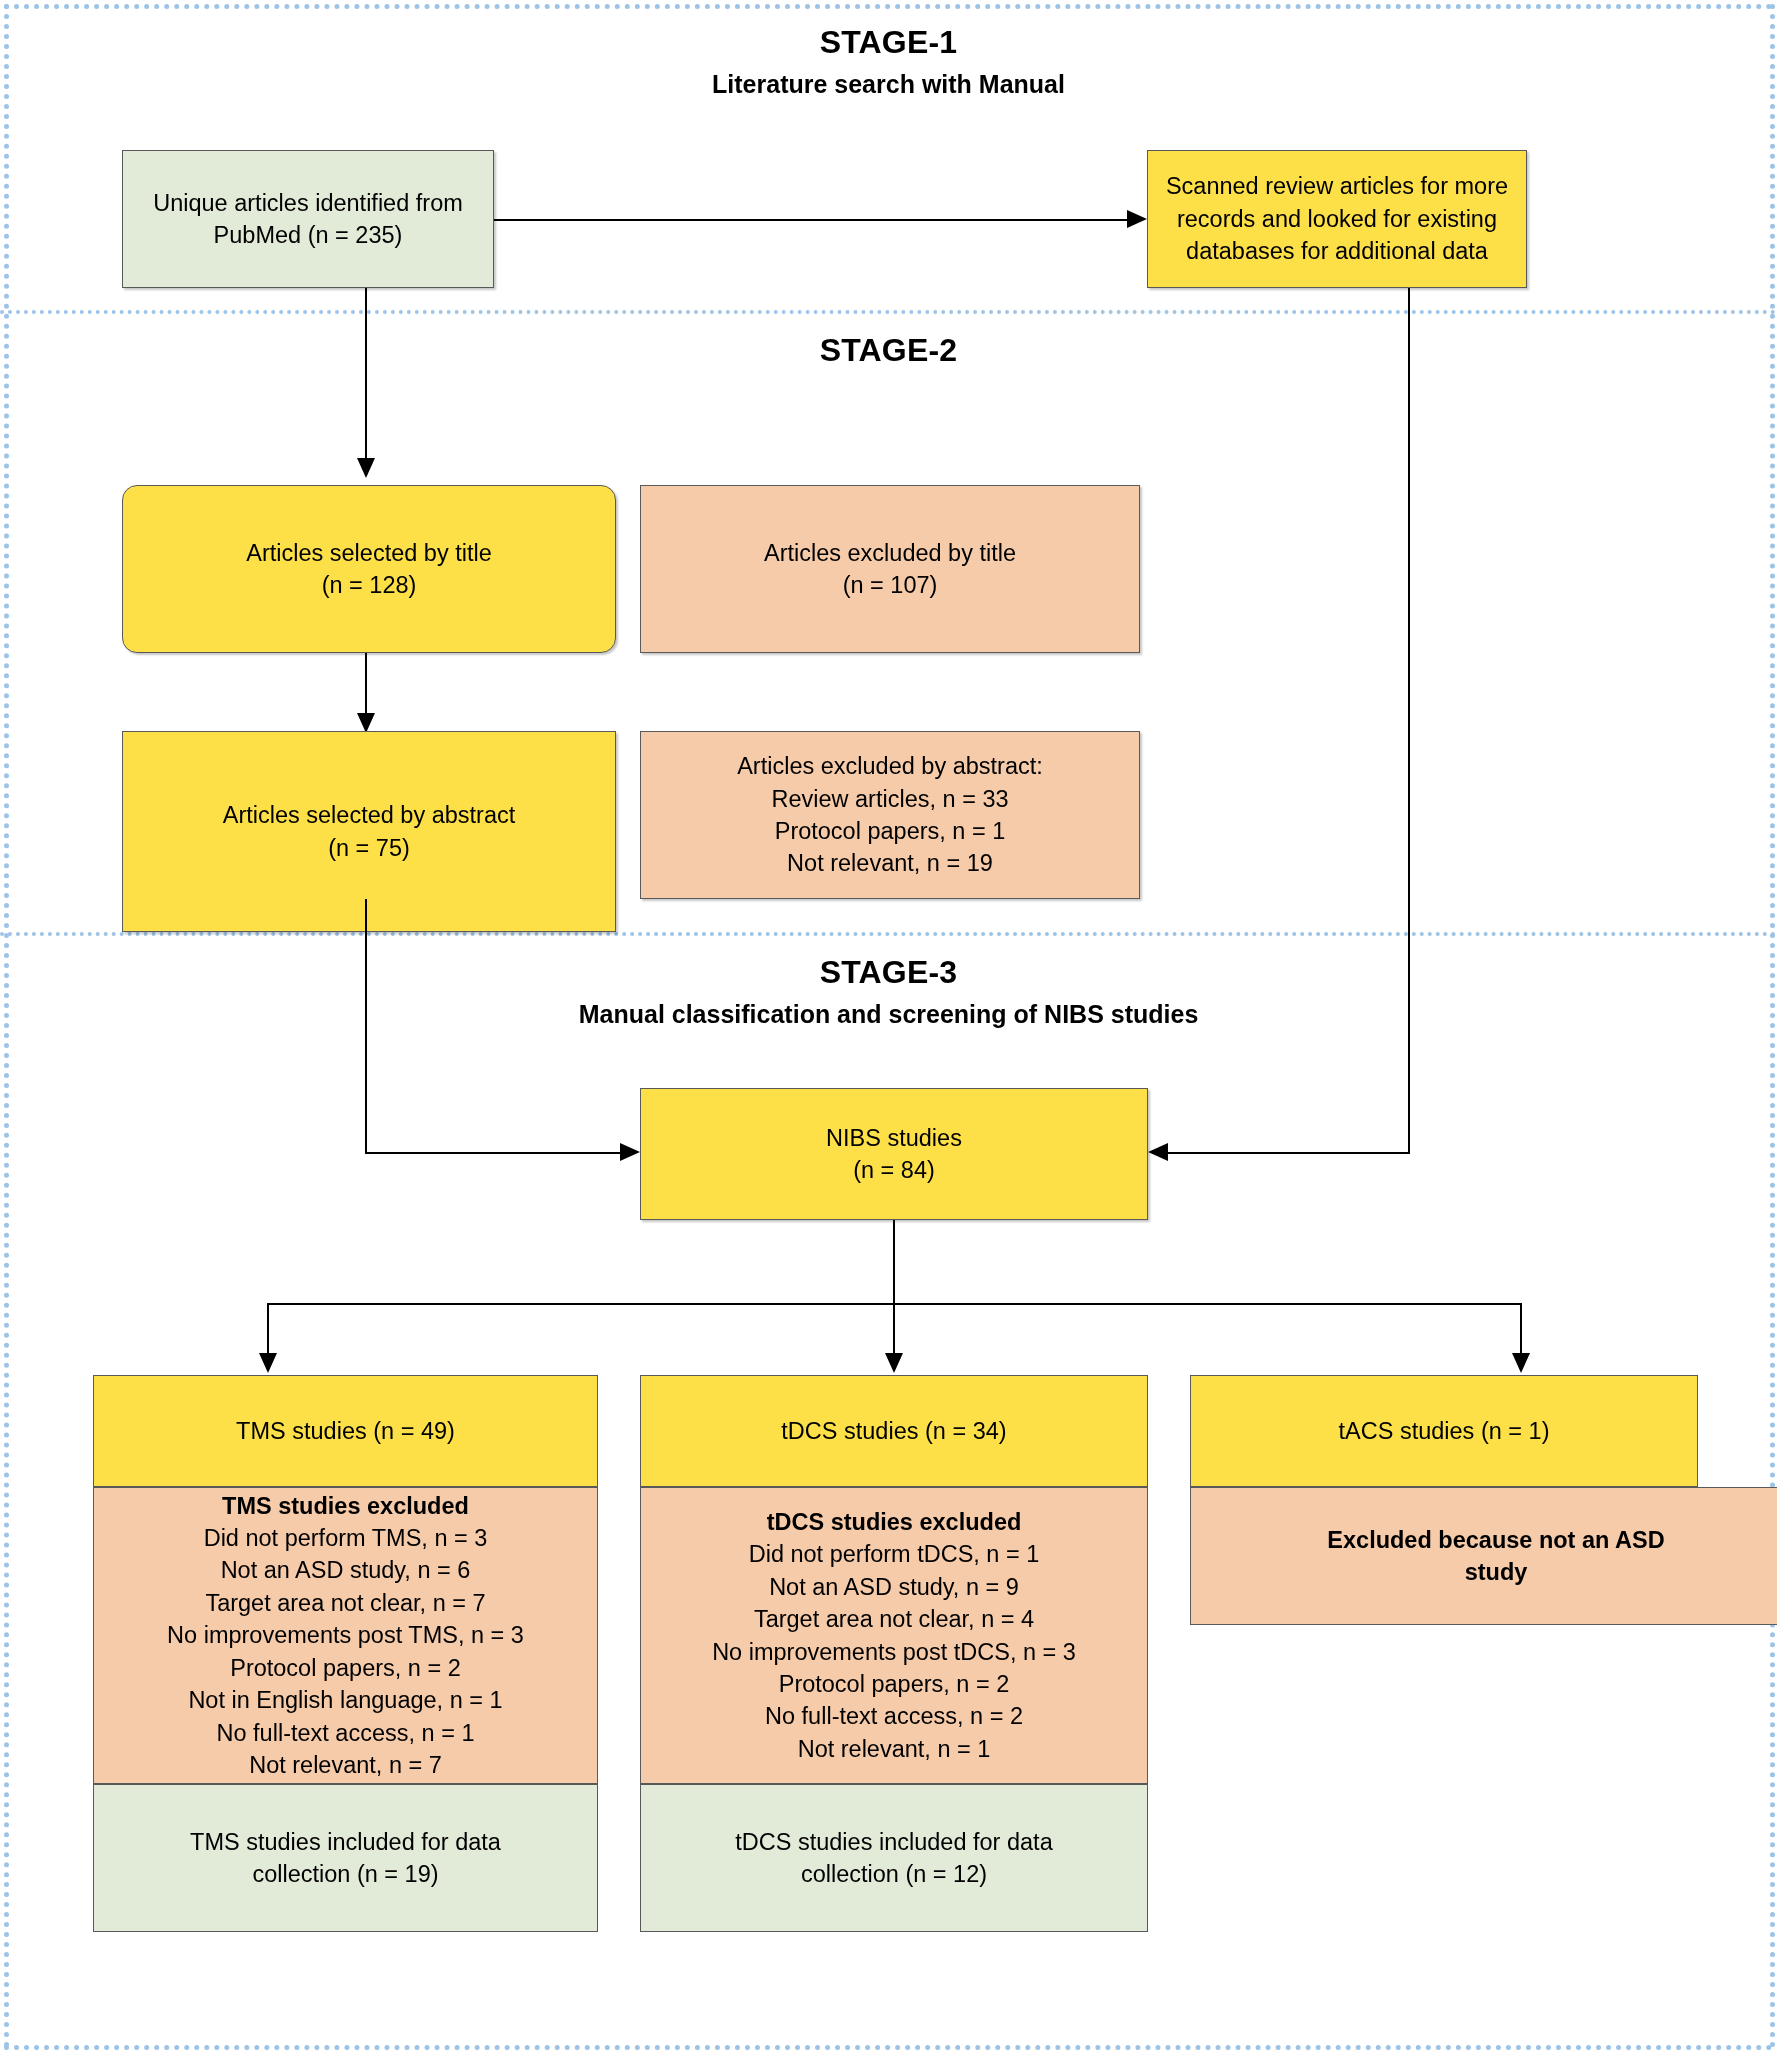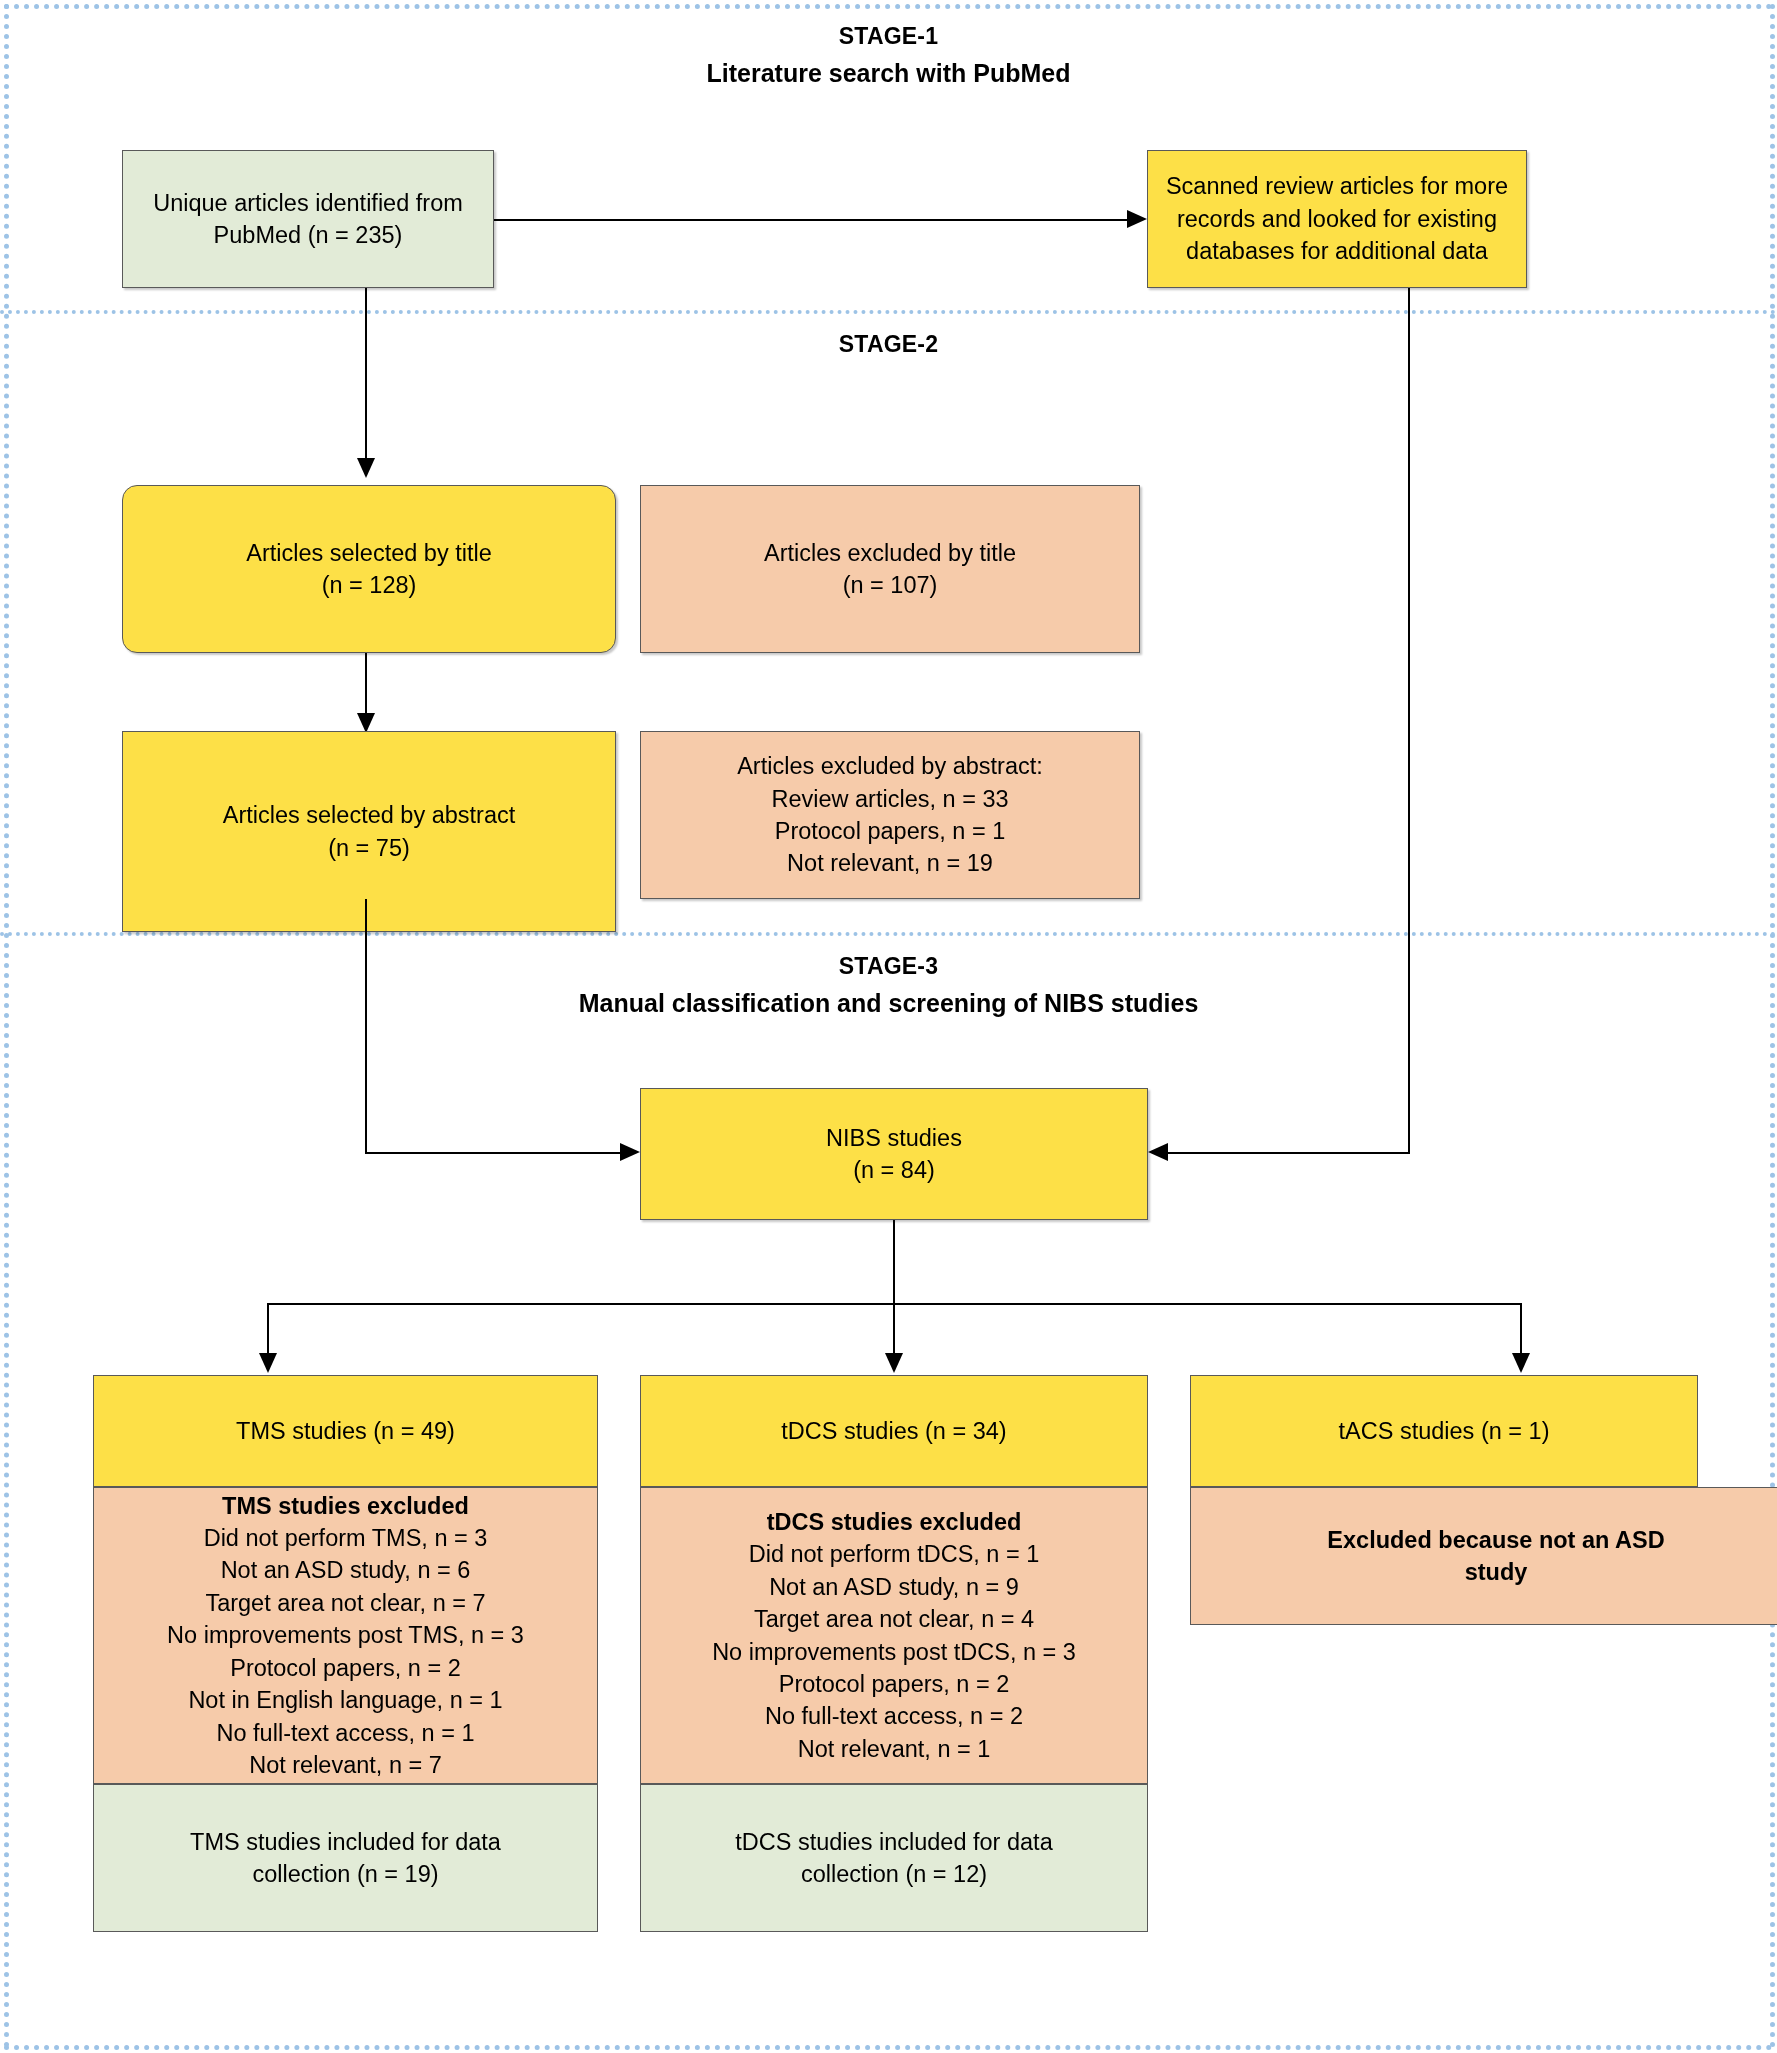--- a/index.html
+++ b/index.html
@@ -4,21 +4,21 @@
 <style>
   html,body{margin:0;padding:0;background:#ffffff;}
   body{font-family:"Liberation Sans","DejaVu Sans",sans-serif;}
   #page{position:relative;width:1777px;height:2053px;overflow:hidden;background:#fff;}
   .edge-v{position:absolute;width:0;border-left:5px dotted #9DC3E6;}
   .edge-h{position:absolute;height:0;border-top:5px dotted #9DC3E6;}
   .divider{position:absolute;height:0;border-top:4px dotted #9DC3E6;left:0;width:1777px;}
 
   
   .stage-head{position:absolute;text-align:center;font-weight:bold;color:#000;}
-  .stage-head .st{font-size:23px;letter-spacing:.2px;line-height:1.25;}
+  .stage-head .st{font-size:32px;letter-spacing:.2px;line-height:1.25;}
   .stage-head .sub{font-size:25px;line-height:1.35;margin-top:6px;}
 
   
   .box{position:absolute;box-sizing:border-box;border:1.5px solid #595959;
        display:flex;flex-direction:column;align-items:center;justify-content:center;
        text-align:center;font-size:23.5px;line-height:1.38;color:#000;
        box-shadow:2px 2px 2px rgba(0,0,0,.22);padding:4px 8px;}
   .box.blue{background:#fde047;}
   .box.orange{background:#F6CBAA;}
   .box.green{background:#E2EBD7;}
@@ -43,21 +43,21 @@
 
   <div class="edge-h" style="left:4px;top:4px;width:1769px;"></div>
   <div class="edge-h" style="left:4px;top:2045px;width:1769px;"></div>
   <div class="edge-v" style="left:4px;top:4px;height:2045px;"></div>
   <div class="edge-v" style="left:1770px;top:4px;height:2045px;"></div>
   <div class="divider" style="top:310px;"></div>
   <div class="divider" style="top:932px;"></div>
 
   <div class="stage-head" style="left:0;top:22px;width:1777px;">
     <div class="st">STAGE-1</div>
-    <div class="sub">Literature search with PubMed</div>
+    <div class="sub">Literature search with Manual</div>
   </div>
 
   <div class="box green" style="left:122px;top:150px;width:372px;height:138px;">
     <span class="ln">Unique articles identified from</span>
     <span class="ln">PubMed (n = 235)</span>
   </div>
 
   <div class="box blue" style="left:1147px;top:150px;width:380px;height:138px;">
     <span class="ln">Scanned review articles for more</span>
     <span class="ln">records and looked for existing</span>

